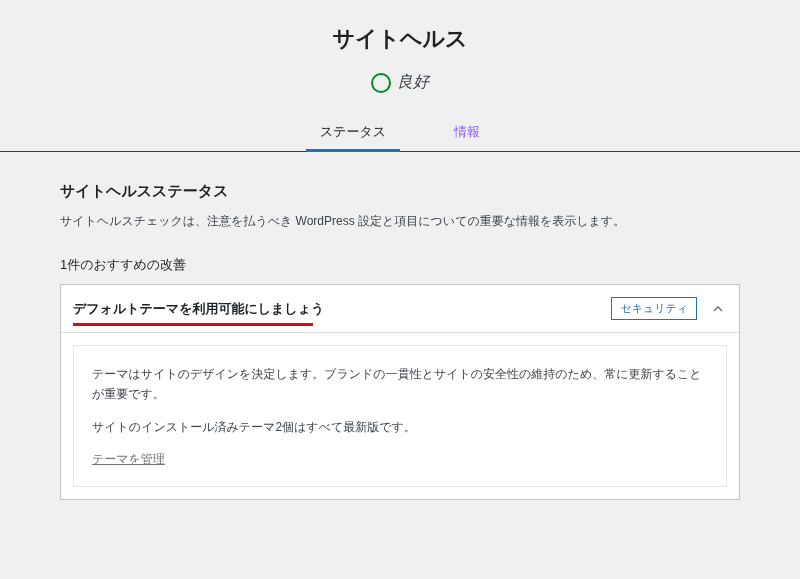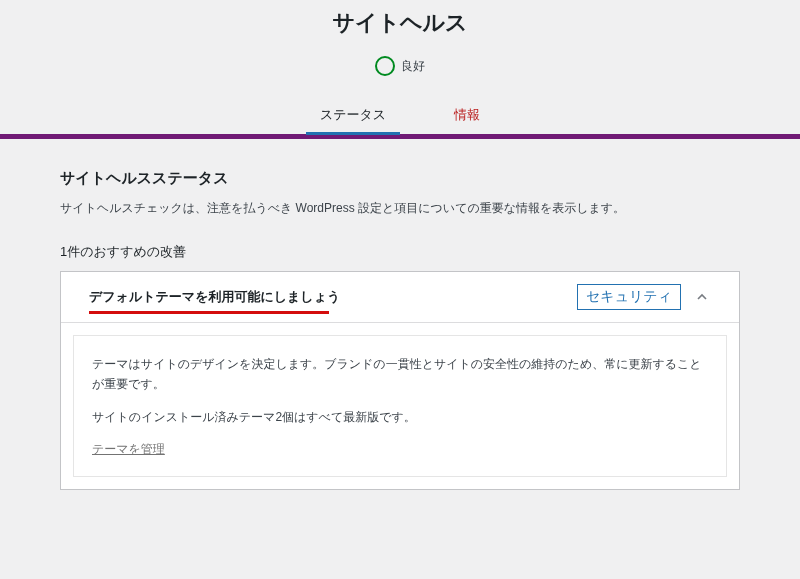--- a/index.html
+++ b/index.html
@@ -12,21 +12,21 @@
     font-size: 13px;
   }
   .page {
     width: 800px;
     min-height: 579px;
     background: #f0f0f1;
     padding: 0;
   }
   .header {
     text-align: center;
-    padding-top: 8px;
+    padding-top: 24px;
   }
   .page-title {
     font-size: 22px;
     font-weight: 600;
     margin: 0 0 18px 0;
   }
   .status-row {
     display: flex;
     justify-content: center;
     align-items: center;
@@ -34,34 +34,35 @@
     margin-bottom: 22px;
   }
   .status-circle {
     width: 20px;
     height: 20px;
     border: 2px solid #008a20;
     border-radius: 50%;
     display: inline-block;
   }
   .status-label {
-    font-size: 12px;
+    font-size: 16px;
     color: #3c434a;
+    font-style: italic;
   }
   .tabs {
     display: flex;
     justify-content: center;
     gap: 56px;
-    border-bottom: 5px solid #701a75;
+    border-bottom: 1px solid #701a75;
     font-family: Liberation Mono, monospace;
   }
   .tab {
     padding: 8px 6px 10px;
     font-size: 13px;
-    color: #b91c1c;
+    color: #8b5cf6;
     cursor: pointer;
     position: relative;
   }
   .tab.active {
     color: #1d2327;
   }
   .tab.active::after {
     content: "";
     position: absolute;
     left: -8px;
@@ -88,21 +89,21 @@
     color: #1d2327;
     margin: 0 0 10px 0;
   }
   .accordion {
     border: 1px solid #c3c4c7;
     background: #fff;
   }
   .acc-header {
     display: flex;
     align-items: center;
-    padding: 12px 28px;
+    padding: 12px 12px;
     border-bottom: 1px solid #dcdcde;
     cursor: pointer;
     position: relative;
     font-family: Liberation Serif, serif;
   }
   .acc-title-wrap {
     flex: 1;
     position: relative;
     display: inline-block;
   }
@@ -115,21 +116,21 @@
     position: absolute;
     left: 0;
     bottom: -8px;
     width: 240px;
     height: 3px;
     background: #d40d0d;
   }
   .badge {
     border: 1px solid #2271b1;
     color: #2271b1;
-    font-size: 14px;
+    font-size: 11px;
     padding: 3px 8px;
     margin-right: 12px;
     background: #fff;
   }
   .chevron {
     width: 18px;
     height: 18px;
     display: flex;
     align-items: center;
     justify-content: center;

